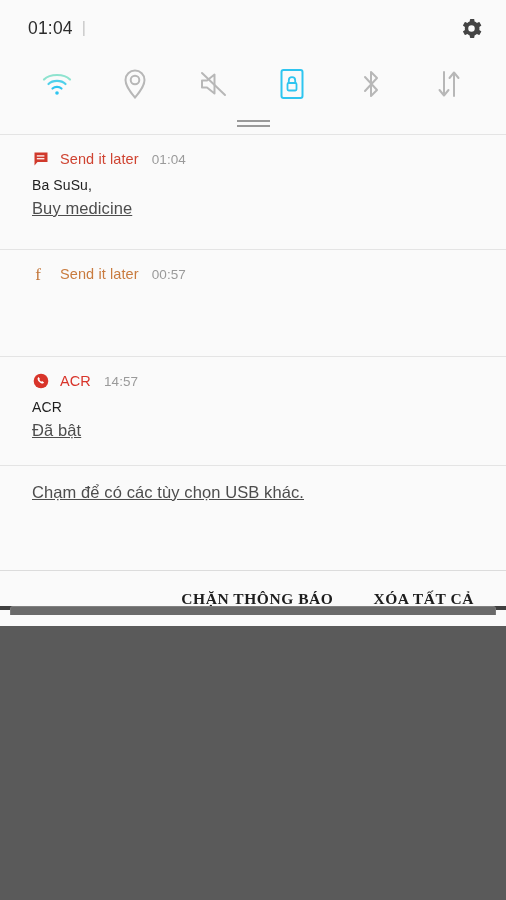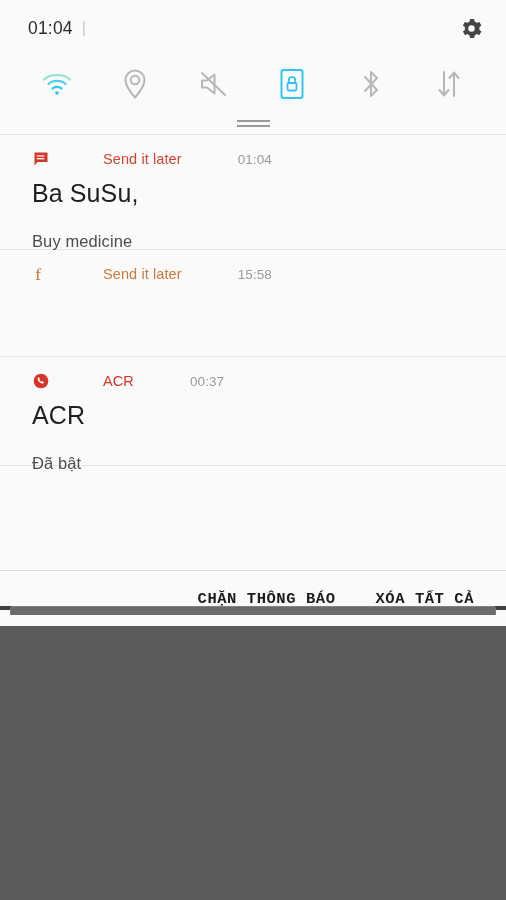--- a/index.html
+++ b/index.html
@@ -72,36 +72,36 @@
   .divider-strong { height:1px; background:#dcdcdc; }
 
   
   .notif {
     padding:14px 18px 15px 32px;
     background:#fafafa;
     cursor:pointer;
   }
   .notif-head {
     display:flex; align-items:center;
-    height:20px; margin-bottom:7px;gap:43px;
+    height:20px; margin-bottom:7px;
   }
   .notif-icon {
     width:17px; height:17px;
     display:flex; align-items:center; justify-content:center;
     margin-right:11px; flex:none;
   }
   .notif-app { font-size:14.5px; letter-spacing:.1px; }
   .notif-time { font-size:13.5px; color:#9a9a9a; margin-left:13px; letter-spacing:.1px; }
   .notif-title {
-    font-size:25px; color:#1f1f1f; line-height:1.4;
+    font-size:14px; color:#1f1f1f; line-height:1.4;
     letter-spacing:.1px; font-weight:400;
   }
   .notif-body {
     font-size:16.5px; color:#4d4d4d; line-height:1.45;
-    letter-spacing:.1px; margin-top:19px;
+    letter-spacing:.1px; margin-top:1px;text-decoration:underline;
   }
 
   .app-red    { color:#cf4331; }
   .app-orange { color:#c97b3e; }
   .app-acr    { color:#d8342a; }
   .app-gray   { color:#6e7b85; }
 
   
   #notif-0 { height:114px; }
   #notif-1 { height:106px; }
@@ -114,21 +114,21 @@
     display:flex; align-items:center; justify-content:flex-end;
     gap:40px;
     padding-right:32px;
     background:#fafafa;
   }
   .action-btn {
     font-size:15.5px; font-weight:bold;
     color:#1d1d1d; letter-spacing:.55px;
     cursor:pointer;
     background:none; border:none;
-    font-family:Liberation Mono, monospace;
+    font-family:Liberation Serif, serif;
   }
 
   
   #dim-area {
     position:absolute; top:606px; left:0;
     width:506px; height:294px;
     background:#5a5a5a;
     z-index:1;
   }
   #panel-lip {
@@ -250,45 +250,46 @@
     <div class="divider"></div>
 
     <div class="notif" id="notif-1">
       <div class="notif-head">
         <span class="notif-icon">
           <svg width="16" height="18" viewBox="0 0 16 18" aria-hidden="true">
             <text x="5" y="14.5" font-family="&quot;Liberation Serif&quot;, serif" font-size="17" fill="#c2763a" text-anchor="middle">f</text>
           </svg>
         </span>
         <span class="notif-app app-orange">Send it later</span>
-        <span class="notif-time">15:58</span>
+        <span class="notif-time">00:57</span>
       </div>
       <div class="notif-body"></div>
     </div>
 
     <div class="divider"></div>
 
     <div class="notif" id="notif-2">
       <div class="notif-head">
         <span class="notif-icon">
           <svg width="16" height="16" viewBox="0 0 16 16" aria-hidden="true">
             <circle cx="8" cy="8" r="7.3" fill="#d8342a"></circle>
             <path d="M5.1 4.4c-.5.5-.7 1.2-.5 1.9.5 2 2.1 3.6 4.1 4.1.7.2 1.4 0 1.9-.5l.5-.5-2-1.4-.9.7c-.8-.4-1.5-1.1-1.9-1.9l.7-.9-1.4-2z" fill="#ffffff"></path>
           </svg>
         </span>
         <span class="notif-app app-acr">ACR</span>
-        <span class="notif-time">00:37</span>
+        <span class="notif-time">14:57</span>
       </div>
       <div class="notif-title">ACR</div>
       <div class="notif-body">Đã bật</div>
     </div>
 
     <div class="divider"></div>
 
     <div class="notif" id="notif-3">
+      <div class="notif-body">Chạm để có các tùy chọn USB khác.</div>
     </div>
 
     <div class="divider-strong"></div>
 
     <div id="actionbar">
       <button class="action-btn">CHẶN THÔNG BÁO</button>
       <button class="action-btn">XÓA TẤT CẢ</button>
     </div>
 
   </div>

